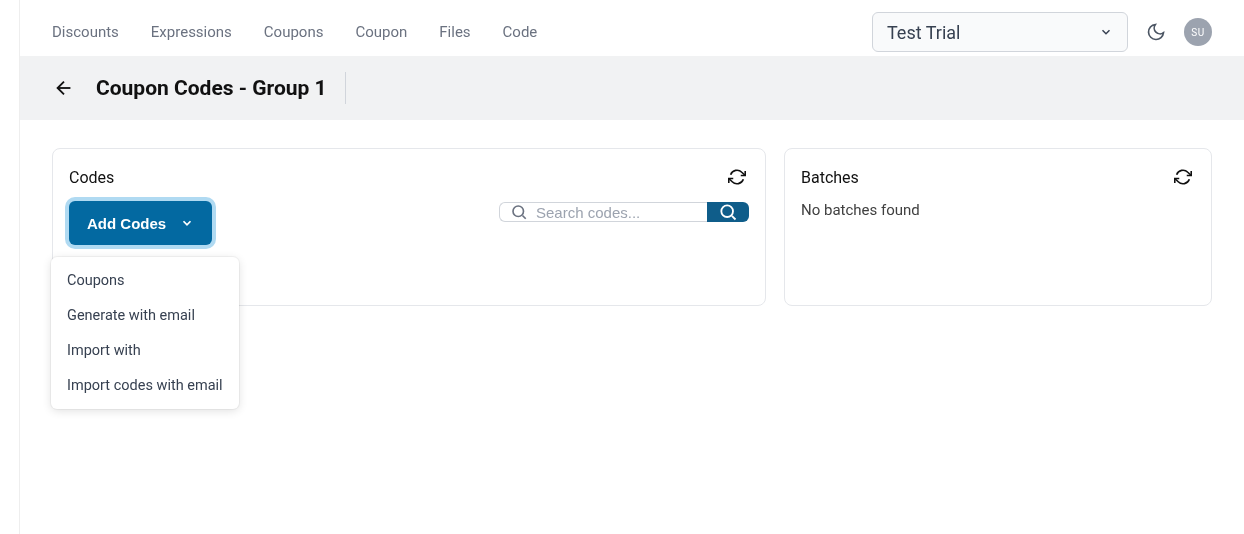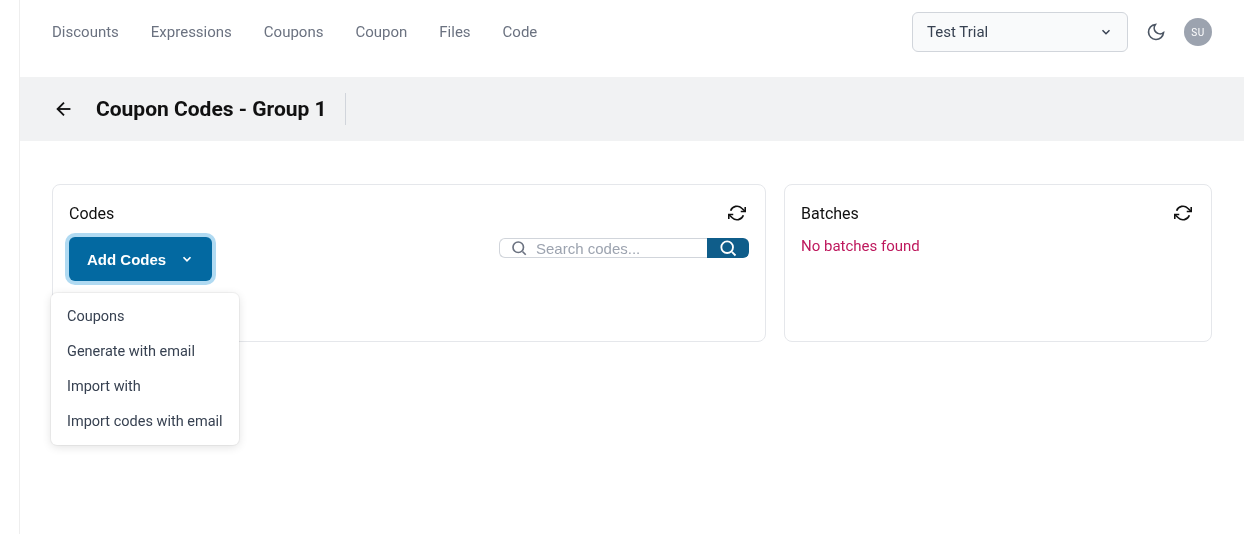--- a/index.html
+++ b/index.html
@@ -46,30 +46,30 @@
       font-size: 15px;
       color: #6b7280;
       cursor: pointer;
     }
     .right-controls {
       display: flex;
       align-items: center;
       gap: 16px;
     }
     .account-select {
-      width: 216px;
+      width: 256px;
       height: 40px;
       border: 1px solid #d1d5db;
       border-radius: 6px;
       background: #f9fafb;
       display: flex;
       align-items: center;
       justify-content: space-between;
       padding: 0 14px;
-      font-size: 15px;
+      font-size: 18px;
       color: #374151;
       cursor: pointer;
     }
     .chevron-down {
       width: 14px;
       height: 14px;
     }
     .theme-toggle {
       width: 24px;
       height: 24px;
@@ -88,21 +88,21 @@
       font-size: 10px;
       display: flex;
       align-items: center;
       justify-content: center;
       cursor: pointer;
       letter-spacing: 0.5px;
     }
     .page-header {
       position: absolute;
       left: 20px;
-      top: 77px;
+      top: 56px;
       right: 0;
       height: 64px;
       background: #f1f2f3;
       display: flex;
       align-items: center;
       padding: 0 32px;
       gap: 20px;
     }
     .back-arrow {
       width: 24px;
@@ -129,21 +129,20 @@
       padding: 20px 32px;
       display: flex;
       gap: 18px;
       align-items: flex-start;
     }
     .card {
       border: 1px solid #e5e7eb;
       border-radius: 8px;
       background: #fff;
       padding: 16px;
-      margin-top: 36px;
     }
     .card-codes {
       flex: 1;
       min-height: 158px;
     }
     .card-batches {
       width: 428px;
       min-height: 158px;
     }
     .card-header {
@@ -249,21 +248,21 @@
       border: none;
       border-radius: 0 6px 6px 0;
       display: flex;
       align-items: center;
       justify-content: center;
       cursor: pointer;
       color: #fff;
     }
     .batches-empty {
       font-size: 15px;
-      color: #be185d;
+      color: #404040;
       margin-top: 4px;
     }
   </style>
 </head>
 <body>
 
 <div class="sidebar-spacer"></div>
 
 <div class="topbar">
   <div class="nav">

